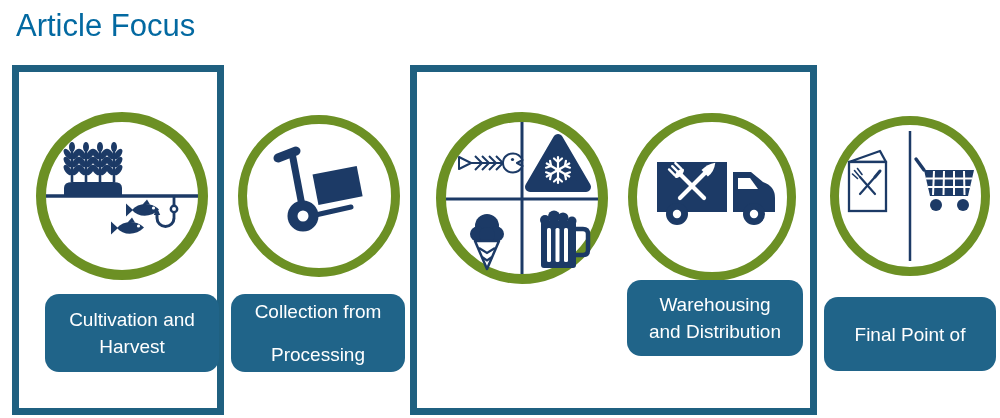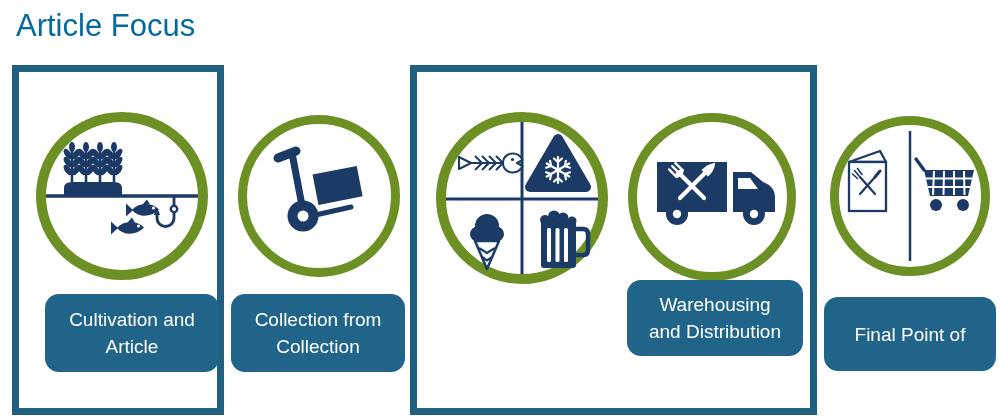--- a/index.html
+++ b/index.html
@@ -13,21 +13,21 @@
   .c1{left:36px;top:112px;width:172px;height:168px;border-width:10px;}
   .c2{left:238px;top:115px;width:162px;height:162px;}
   .c3{left:436px;top:112px;width:172px;height:172px;border-width:10px;}
   .c4{left:628px;top:113px;width:168px;height:168px;}
   .c5{left:830px;top:116px;width:160px;height:160px;}
   .circle svg{position:absolute;inset:0;width:100%;height:100%;display:block;}
   .stage-label{position:absolute;background:#206489;border-radius:14px;color:#fff;
     display:flex;flex-direction:column;justify-content:center;align-items:center;
     text-align:center;font-size:19px;line-height:27px;padding:4px 8px;box-sizing:border-box;}
   .l1{left:31px;top:294px;width:174px;height:78px;margin-left:14px;}
-  .l2{left:231px;top:294px;width:174px;height:78px;}
+  .l2{left:231px;top:294px;width:174px;height:78px;justify-content:space-between;}
   .l3{left:432px;top:296px;width:170px;height:74px;}
   .l4{left:627px;top:280px;width:176px;height:76px;}
   .l5{left:824px;top:297px;width:172px;height:74px;align-items:flex-end;}
   .stage-label span{display:block;width:100%;}
 </style>
 </head>
 <body>
 
 <div class="canvas">
 
@@ -65,36 +65,36 @@
       <use href="#fsh" transform="translate(100,88)"></use>
       <use href="#fsh" transform="translate(85,106)"></use>
       <line x1="128" y1="74" x2="128" y2="96" stroke="#1C3A66" stroke-width="2.8"></line>
       <circle cx="128" cy="87" r="3.2" fill="#fff" stroke="#1C3A66" stroke-width="2.4"></circle>
       <path d="M128,96 A8.5,8.5 0 1 1 111,96 L111,92" fill="none" stroke="#1C3A66" stroke-width="3"></path>
       <path d="M107.8,93 h6.4 L111,85.5 Z" fill="#1C3A66"></path>
     </svg>
   </div>
   <div class="stage-label l1">
     <span>Cultivation and</span>
-    <span>Article</span>
+    <span>Harvest</span>
   </div>
 
   <div class="circle c2">
     <svg viewBox="0 0 144 144">
       <line x1="31" y1="34" x2="49" y2="27" stroke="#1C3A66" stroke-width="9" stroke-linecap="round"></line>
       <line x1="45" y1="29" x2="57" y2="92" stroke="#1C3A66" stroke-width="7"></line>
       <rect x="68" y="46" width="45" height="31" fill="#1C3A66" transform="rotate(-11 90 61)"></rect>
       <line x1="64" y1="92" x2="104" y2="83" stroke="#1C3A66" stroke-width="5" stroke-linecap="round"></line>
       <circle cx="56" cy="92" r="15.5" fill="#1C3A66"></circle>
       <circle cx="56" cy="92" r="5.5" fill="#fff"></circle>
     </svg>
   </div>
   <div class="stage-label l2">
     <span>Collection from</span>
-    <span>Collection</span>
+    <span>Processing</span>
   </div>
 
   <div class="circle c3">
     <svg viewBox="0 0 152 152">
       <defs>
         <g id="sfarm" stroke="#fff" stroke-width="2.2" stroke-linecap="round">
           <line x1="0" y1="2" x2="0" y2="-13"></line>
           <line x1="0" y1="-8" x2="-4" y2="-11.5"></line>
           <line x1="0" y1="-8" x2="4" y2="-11.5"></line>
         </g>

